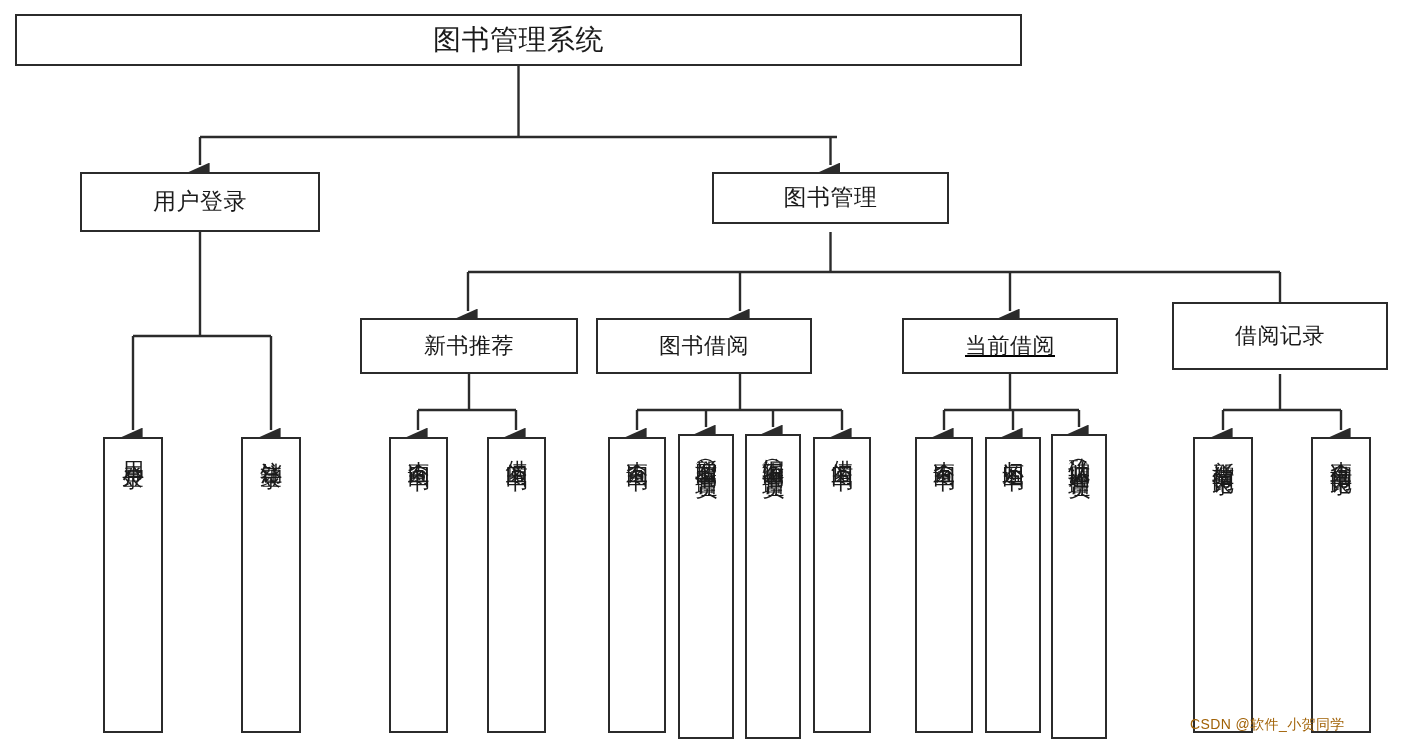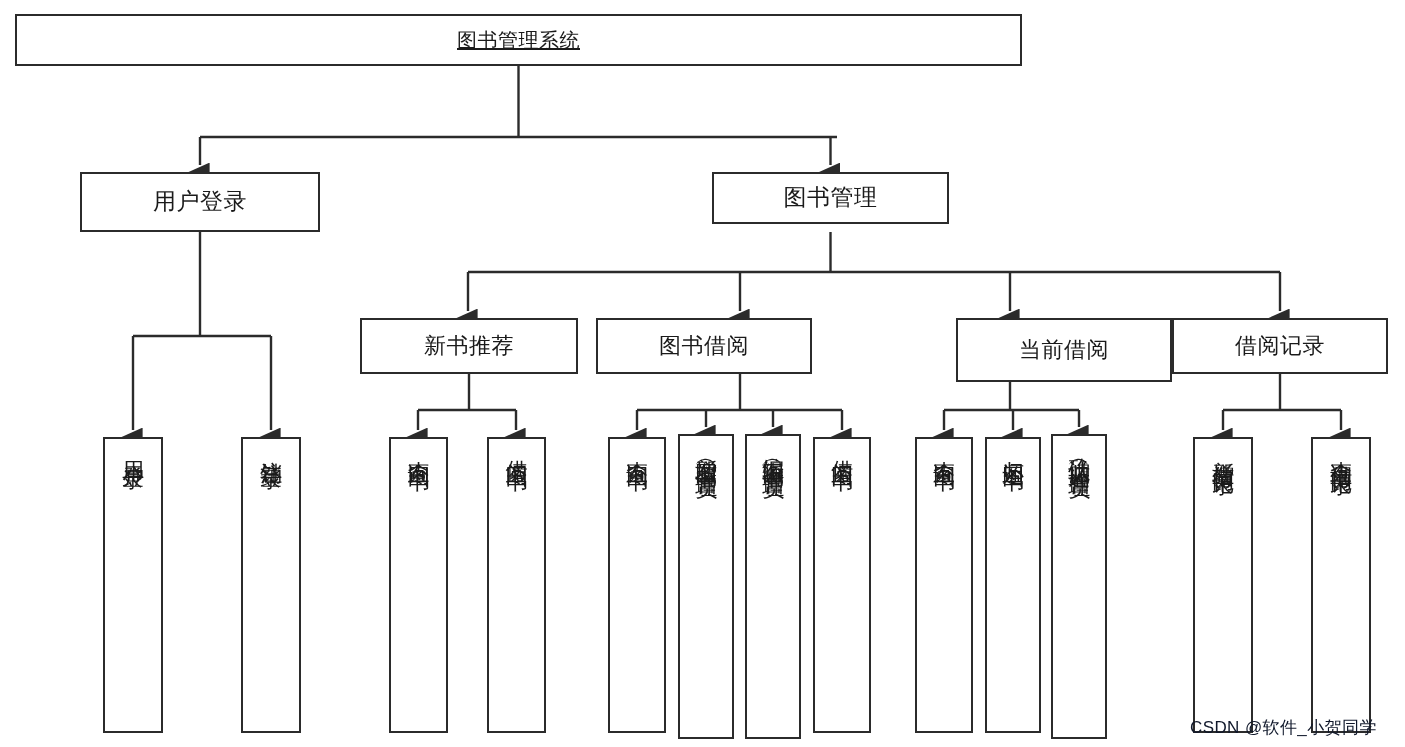--- a/index.html
+++ b/index.html
@@ -51,33 +51,33 @@
     align-items: flex-start;
     justify-content: center;
     padding-top: 4px;
   }
   .node-box.vertical .node-label {
     writing-mode: vertical-rl;
     text-orientation: upright;
     font-size: 22px;
     letter-spacing: 3px;
   }
-  .node-box.level0 .node-label { font-size: 20px; text-decoration: underline; }
+  .node-box.level0 .node-label { font-size: 28px; }
   .node-box.level1 .node-label { font-size: 23px; }
   .node-box.level2 .node-label { font-size: 22px; }
 
   .leaf-centered {
     align-items: center;
     padding-top: 0;
   }
 
   .watermark {
     position: absolute;
-    color: #0f172a;
-    font-size: 17px;
+    color: #a16207;
+    font-size: 14px;
     white-space: nowrap;
     letter-spacing: 0.4px;
     user-select: none;
   }
 </style>
 </head>
 <body>
 
 <div id="diagram-root">
 
@@ -133,24 +133,24 @@
       </div>
       <div class="node-box horizontal level1" style="left: 712px; top: 172px; width: 237px; height: 52px;">
         <span class="node-label">图书管理</span>
       </div>
       <div class="node-box horizontal level2" style="left: 360px; top: 318px; width: 218px; height: 56px;">
         <span class="node-label">新书推荐</span>
       </div>
       <div class="node-box horizontal level2" style="left: 596px; top: 318px; width: 216px; height: 56px;">
         <span class="node-label">图书借阅</span>
       </div>
-      <div class="node-box horizontal level2" style="left: 956px; top: 318px; width: 216px; height: 64px;">
+      <div class="node-box horizontal level2" style="left: 902px; top: 318px; width: 216px; height: 56px; text-decoration: underline;">
         <span class="node-label">当前借阅</span>
       </div>
-      <div class="node-box horizontal level2" style="left: 1172px; top: 318px; width: 216px; height: 56px;">
+      <div class="node-box horizontal level2" style="left: 1172px; top: 302px; width: 216px; height: 68px;">
         <span class="node-label">借阅记录</span>
       </div>
       <div class="node-box vertical leaf-centered" style="left: 103px; top: 437px; width: 60px; height: 296px;">
         <span class="node-label">用户登录</span>
       </div>
       <div class="node-box vertical leaf-centered" style="left: 241px; top: 437px; width: 60px; height: 296px;">
         <span class="node-label">注销登录</span>
       </div>
       <div class="node-box vertical leaf-centered" style="left: 389px; top: 437px; width: 59px; height: 296px;">
         <span class="node-label">查询图书</span>

